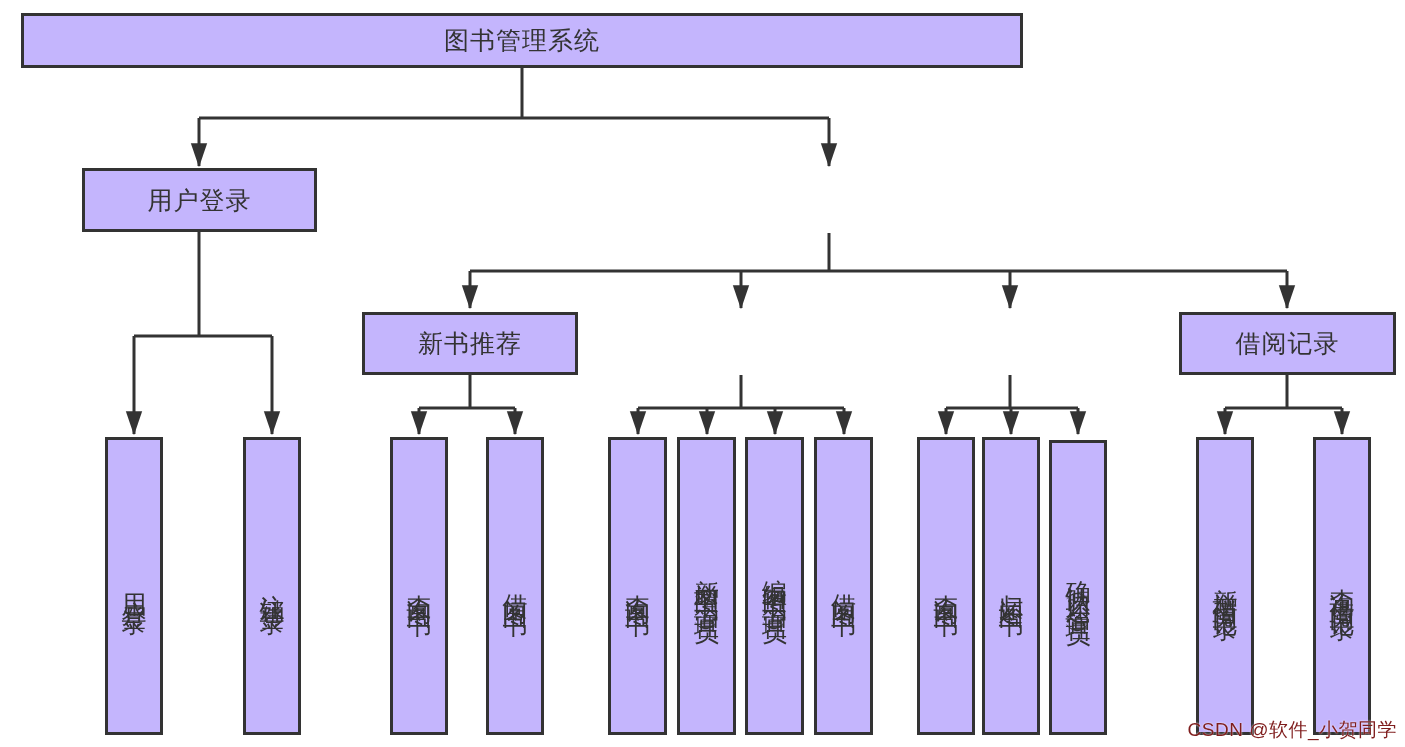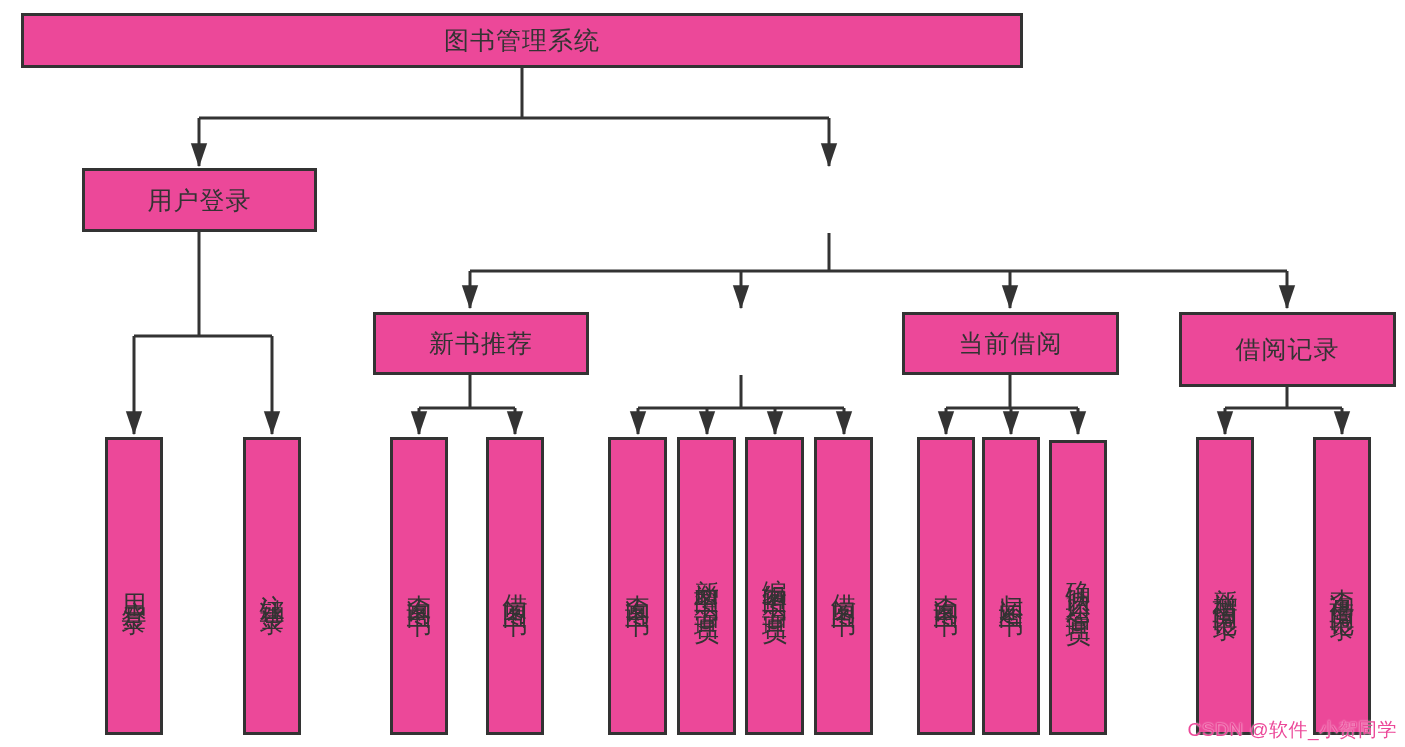--- a/index.html
+++ b/index.html
@@ -17,21 +17,21 @@
   }
   .wires {
     position: absolute;
     left: 0;
     top: 0;
     z-index: 1;
   }
   .node {
     position: absolute;
     box-sizing: border-box;
-    background: #ec4899;
+    background: #c4b5fd;
     border: 3px solid #333333;
     display: flex;
     align-items: center;
     justify-content: center;
     z-index: 2;
     color: #333333;
   }
   .hnode .lbl {
     font-size: 25px;
     letter-spacing: 1px;
@@ -44,21 +44,21 @@
     font-size: 25px;
     letter-spacing: 6px;
     line-height: 1;
     white-space: nowrap;
   }
   .watermark {
     position: absolute;
     right: 8px;
     bottom: 4px;
     font-size: 19px;
-    color: #ec4899;
+    color: #7f1d1d;
     letter-spacing: 0.5px;
     z-index: 3;
     text-shadow: 0 0 2px #ffffff;
     white-space: nowrap;
   }
 </style>
 </head>
 <body>
 
 <div id="canvas">
@@ -103,27 +103,24 @@
   </svg>
 
   <div class="node hnode" style="left:21px;top:13px;width:1002px;height:55px">
     <span class="lbl">图书管理系统</span>
   </div>
 
   <div class="node hnode" style="left:82px;top:168px;width:235px;height:64px">
     <span class="lbl">用户登录</span>
   </div>
 
-  <div class="node hnode" style="left:373px;top:312px;width:216px;height:63px">
+  <div class="node hnode" style="left:362px;top:312px;width:216px;height:63px">
     <span class="lbl">新书推荐</span>
   </div>
-  <div class="node hnode" style="left:902px;top:312px;width:217px;height:63px">
-    <span class="lbl">当前借阅</span>
-  </div>
-  <div class="node hnode" style="left:1179px;top:312px;width:217px;height:75px">
+  <div class="node hnode" style="left:1179px;top:312px;width:217px;height:63px">
     <span class="lbl">借阅记录</span>
   </div>
 
   <div class="node vnode" style="left:105px;top:437px;width:58px;height:298px">
     <span class="lbl">用户登录</span>
   </div>
   <div class="node vnode" style="left:243px;top:437px;width:58px;height:298px">
     <span class="lbl">注销登录</span>
   </div>
 

